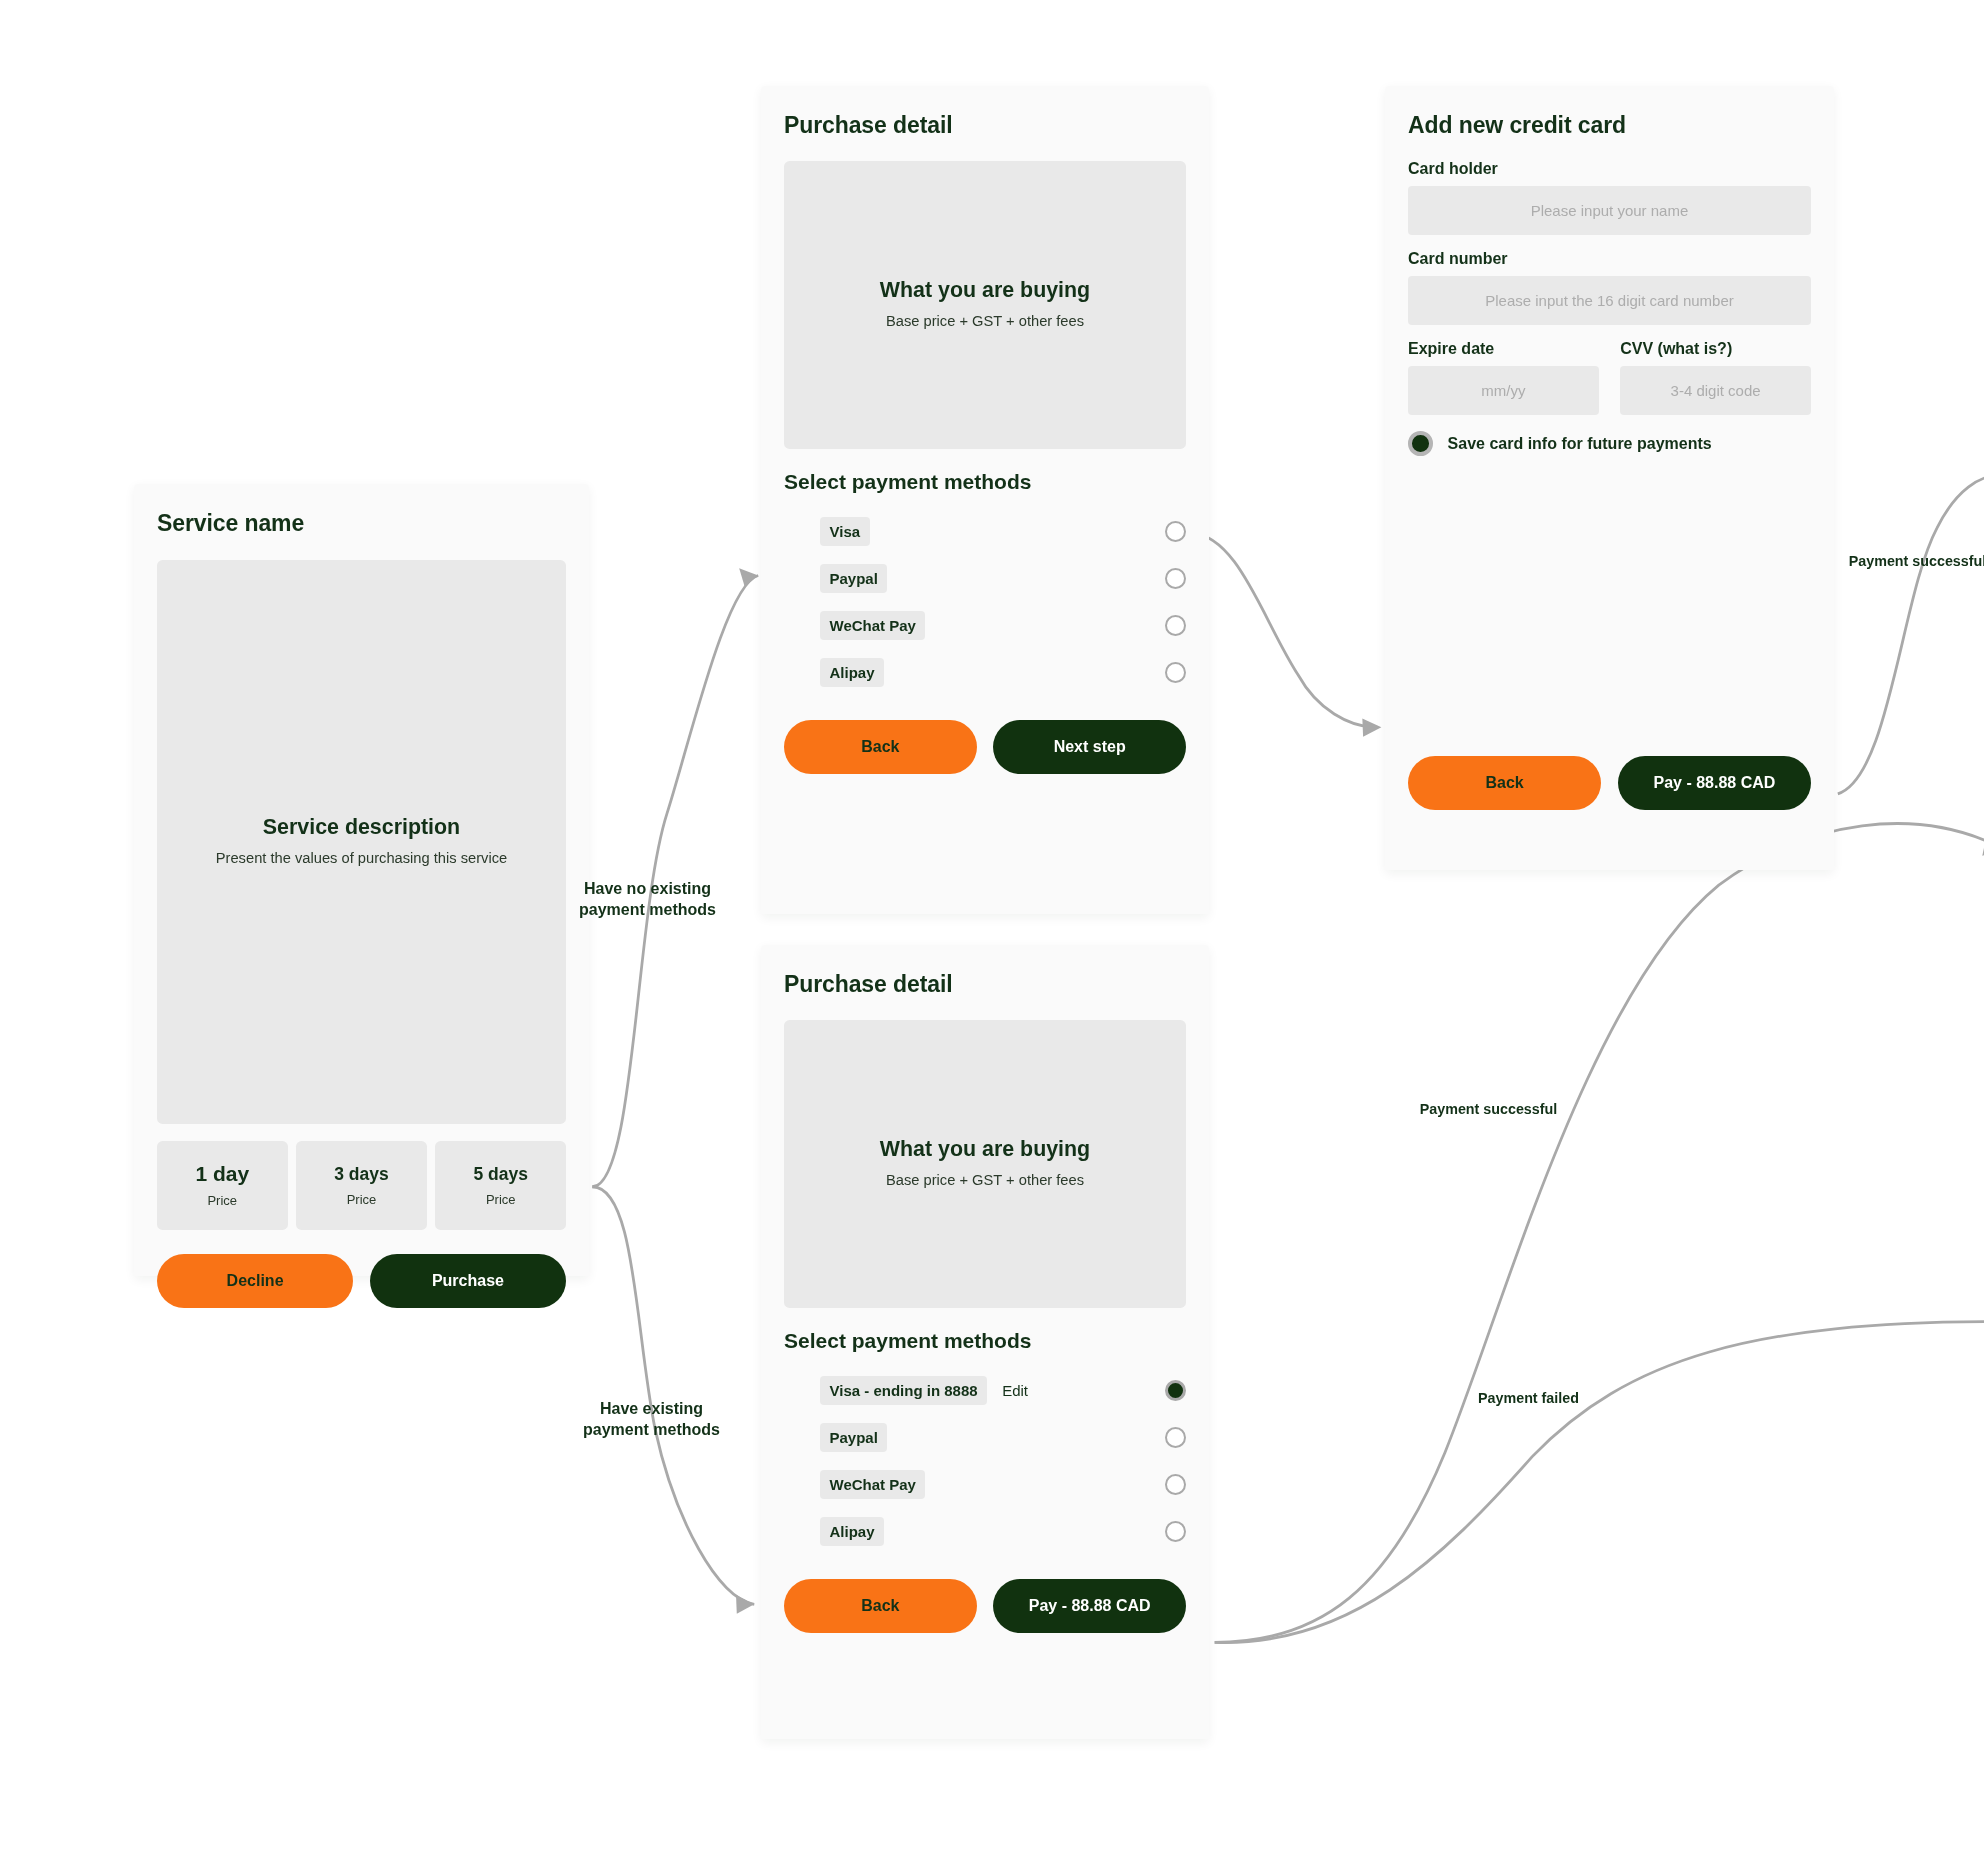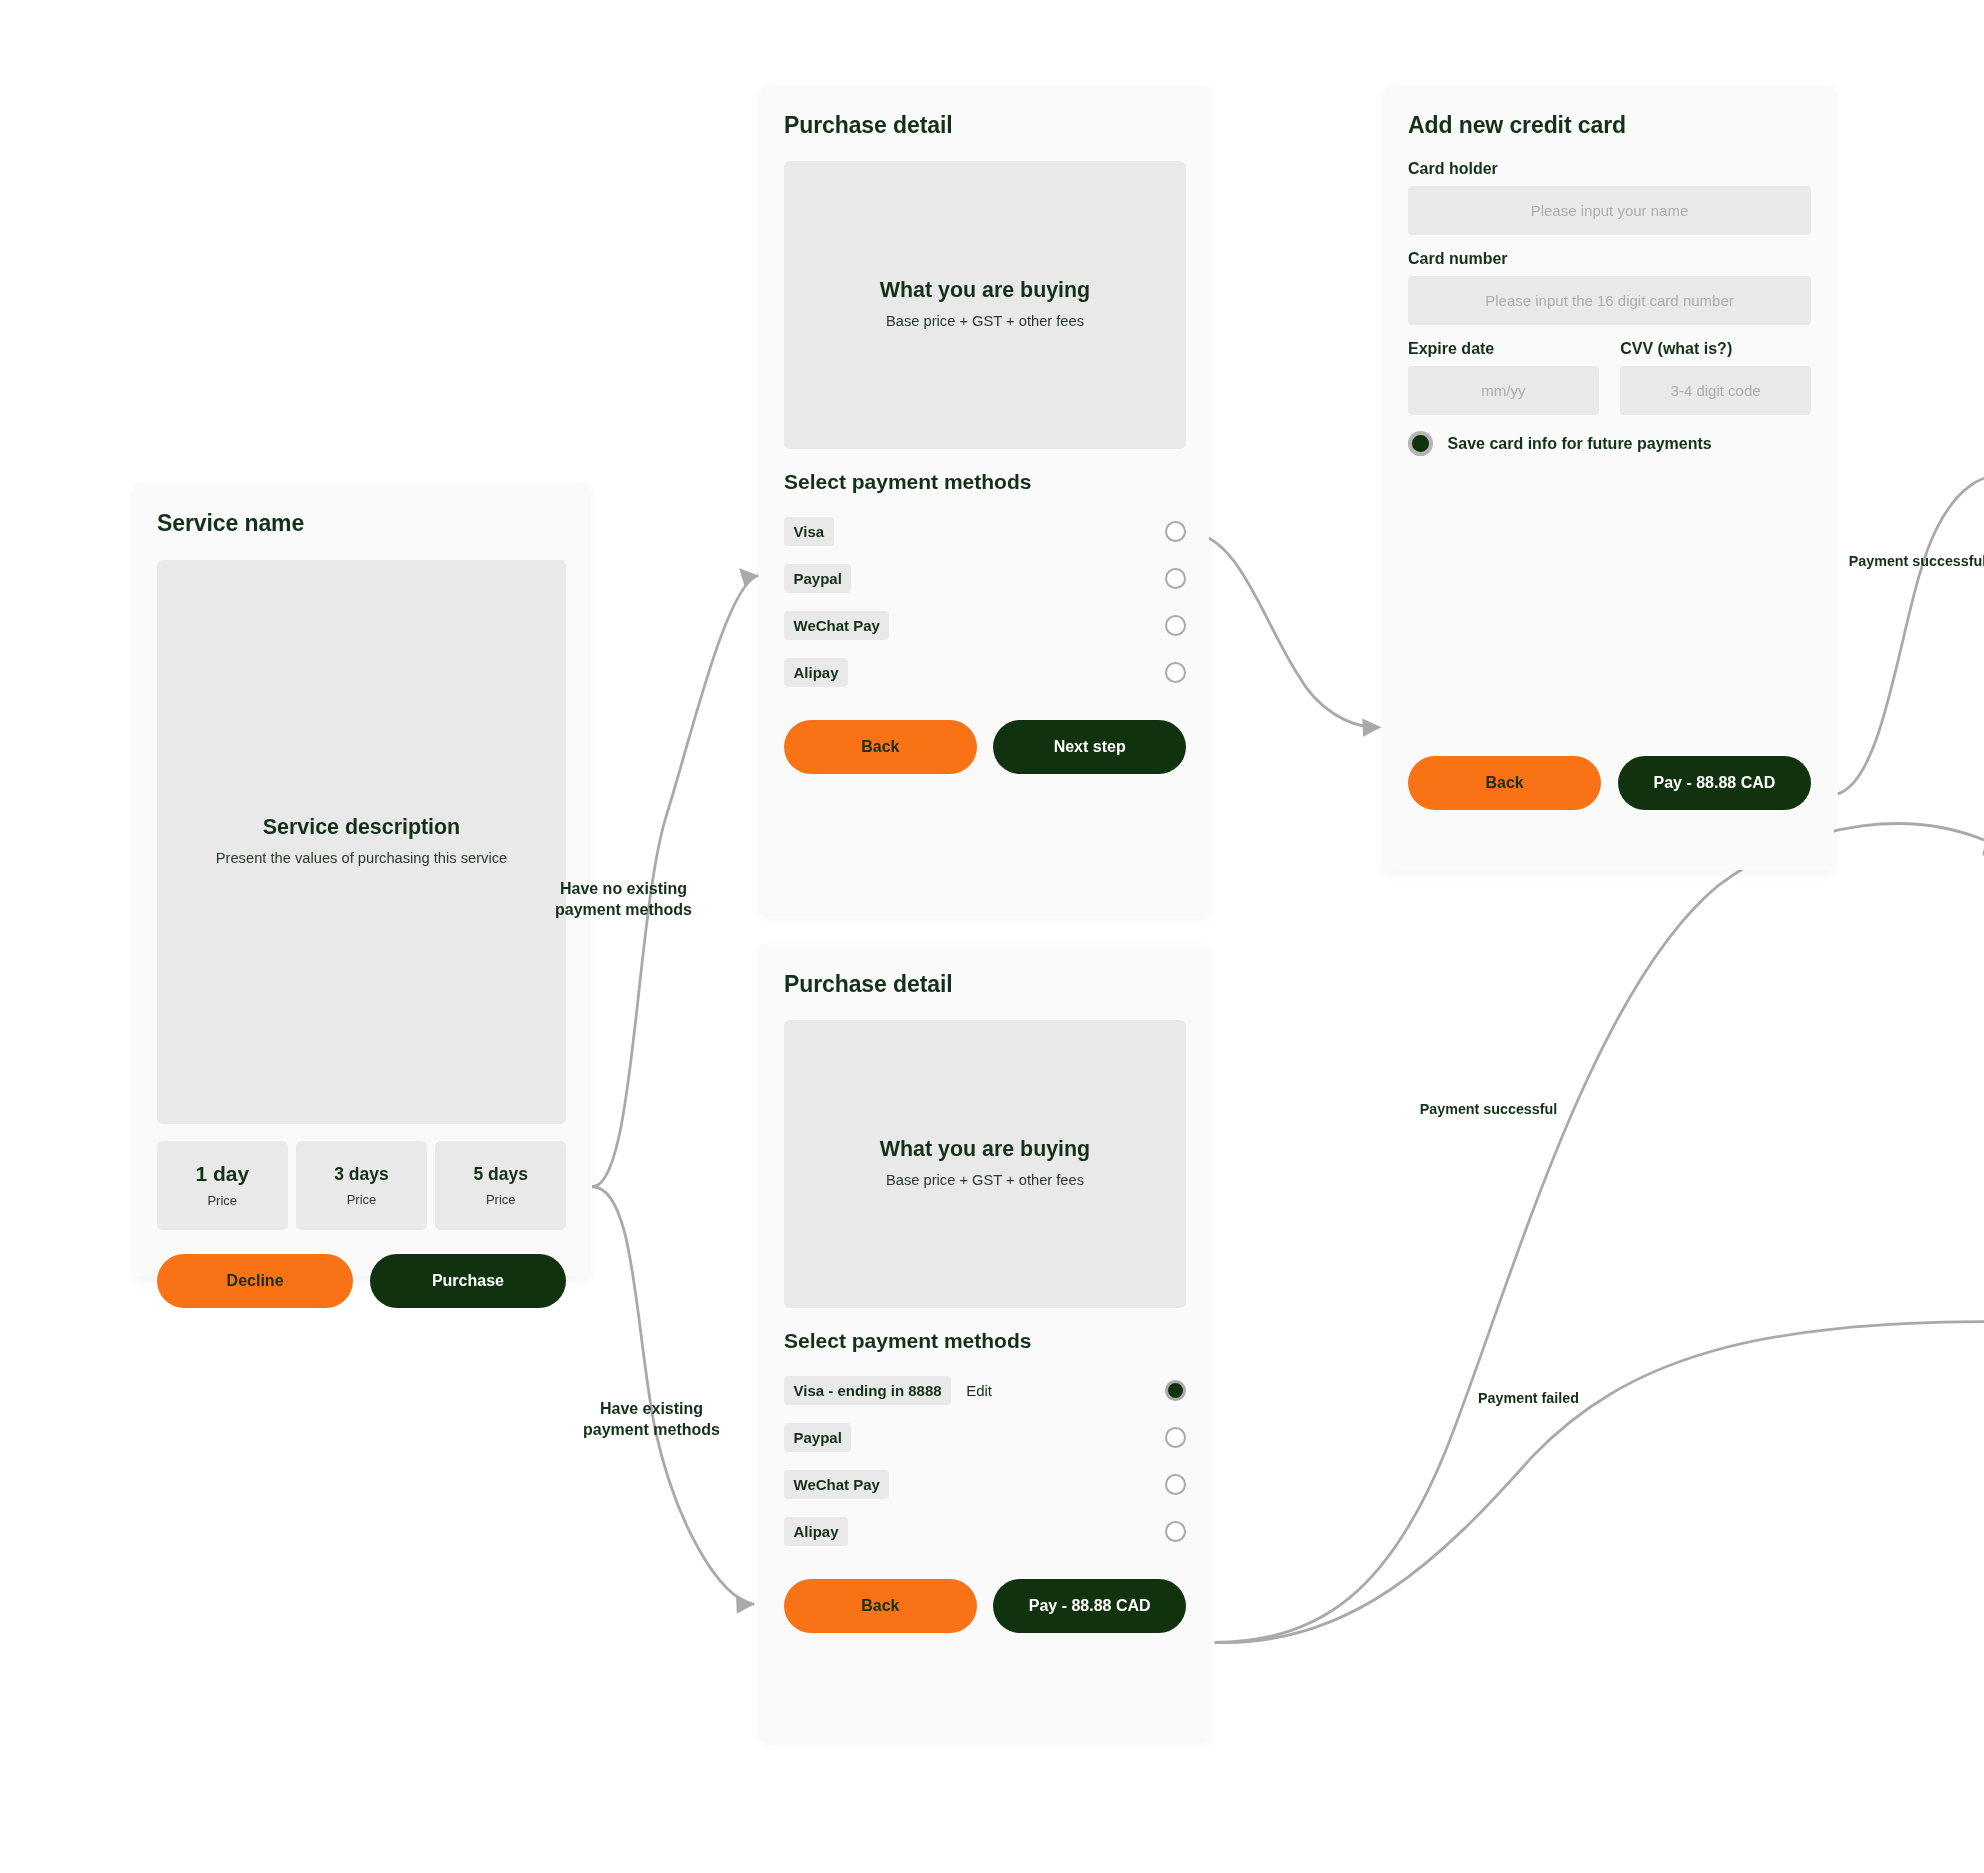--- a/index.html
+++ b/index.html
@@ -110,20 +110,21 @@
     font-weight: 700;
     margin: 21.4px 0 13.5px 0;
   }
 
   
   .pm-list { display: flex; flex-direction: column; }
   .pm-row {
     display: flex;
     align-items: center;
     height: 47px;
+    margin-left: 36px;
   }
   .pm-chip {
     background: #e9e9e9;
     border-radius: 4px;
     color: #133118;
     font-size: 15px;
     font-weight: 700;
     padding: 6.4px 9.5px;
     white-space: nowrap;
   }
@@ -216,21 +217,21 @@
     <path d="M 4630 2000 C 4760 1960 4790 1500 4880 1330 C 4930 1230 4990 1200 5030 1198"></path>
     <polygon points="5048,1198 5000,1176 5002,1222"></polygon>
 
     <path d="M 3060 4138 C 3330 4138 3500 4000 3640 3660 C 3790 3290 4000 2500 4330 2230 C 4560 2060 4830 2035 5030 2130"></path>
     <polygon points="5048,2140 5004,2110 4994,2156"></polygon>
 
     <path d="M 3060 4138 C 3400 4150 3630 3930 3860 3670 C 4100 3420 4420 3330 5030 3330"></path>
     <polygon points="5048,3330 5000,3308 5000,3354"></polygon>
   </svg>
 
-  <div class="edge-label" style="left:548px; top:879px; width:151px;">Have no existing
+  <div class="edge-label" style="left:572px; top:879px; width:151px;">Have no existing
 payment methods</div>
 
   <div class="edge-label" style="left:568px; top:1399px; width:167px;">Have existing
 payment methods</div>
 
   <div class="edge-label" style="left:1834px; top:552px; width:167px; font-size:14.3px;">Payment successful</div>
 
   <div class="edge-label" style="left:1405px; top:1100px; width:167px; font-size:14.3px;">Payment successful</div>
 
   <div class="edge-label" style="left:1457px; top:1389px; width:143px; font-size:14.3px;">Payment failed</div>

